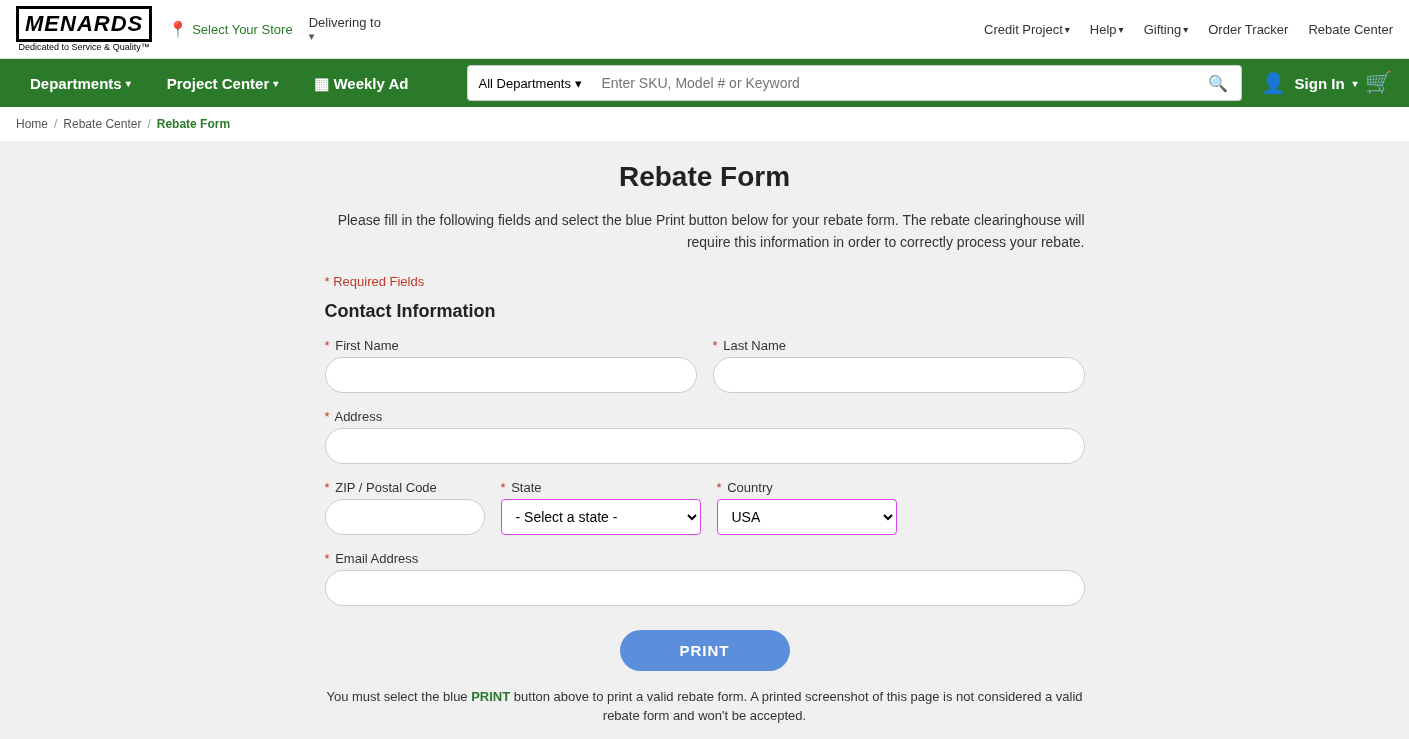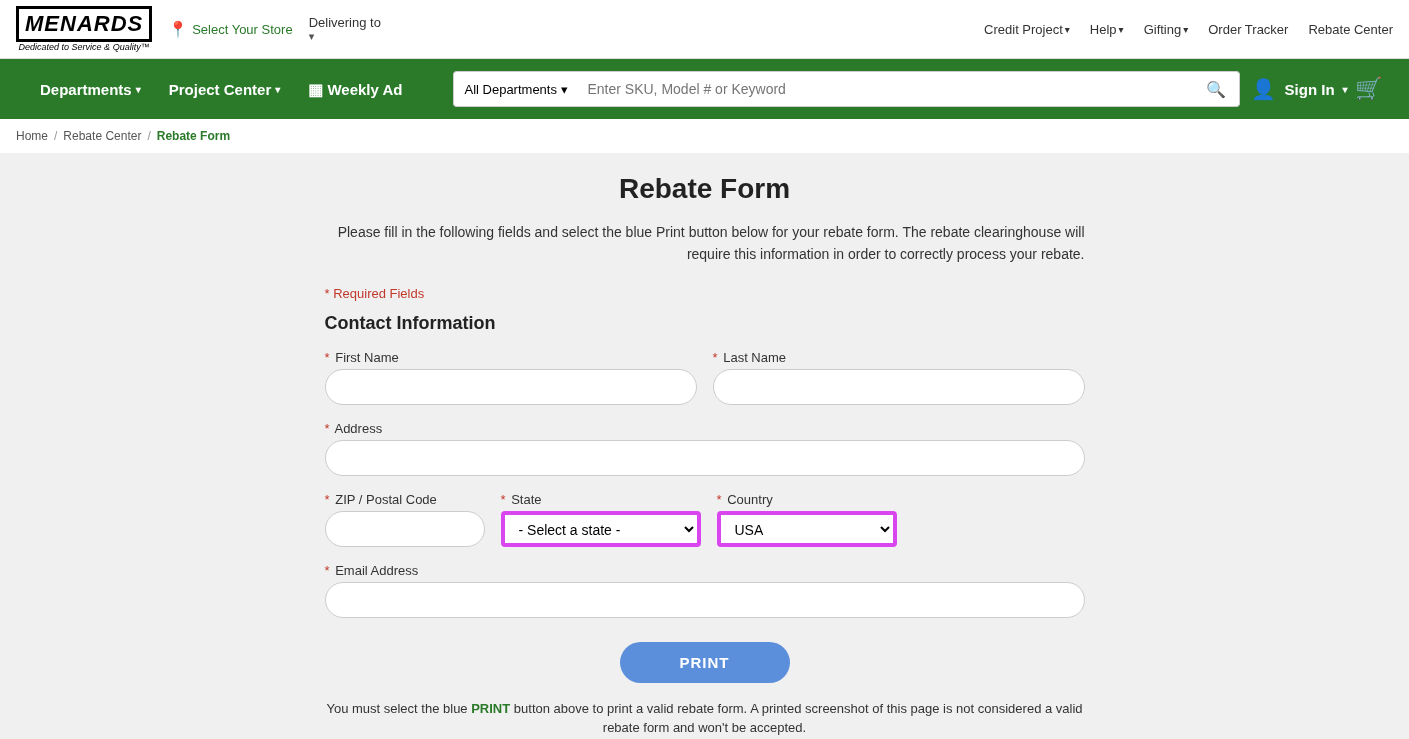--- a/index.html
+++ b/index.html
@@ -19,38 +19,38 @@
     .logo-container { display: flex; flex-direction: column; align-items: center; }
     .logo-box {
       border: 3px solid #000;
       padding: 2px 6px;
       font-weight: 900;
       font-size: 22px;
       letter-spacing: 1px;
       color: #000;
       font-style: italic;
     }
-    .logo-tagline { font-size: 9px; color: #000; font-style: italic; }
+    .logo-tagline { font-size: 9px; color: #000; }
     .store-selector { display: flex; align-items: center; gap: 4px; color: #2a7a2a; font-size: 13px; cursor: pointer; }
     .store-selector .pin-icon { color: #2a7a2a; font-size: 16px; }
     .delivering { display: flex; flex-direction: column; font-size: 13px; color: #333; cursor: pointer; }
     .delivering span:last-child { color: #555; font-size: 11px; }
 
     .top-bar-right { display: flex; align-items: center; gap: 20px; font-size: 13px; color: #333; }
     .top-bar-right a { text-decoration: none; color: #333; display: flex; align-items: center; gap: 2px; cursor: pointer; }
     .dropdown-arrow { font-size: 10px; }
 
     
     .nav-bar {
       background: #2a7a2a;
       display: flex;
       align-items: center;
-      padding: 0 26px;
-      gap: 0;
-      height: 60px;
+      padding: 0 16px;
+      gap: 8px;
+      height: 48px;
     }
     .nav-item {
       display: flex;
       align-items: center;
       gap: 4px;
       color: #fff;
       font-size: 15px;
       font-weight: bold;
       padding: 0 14px;
       height: 100%;
@@ -187,21 +187,21 @@
       border: 1px solid #ccc;
       border-radius: 20px;
       padding: 8px 14px;
       font-size: 14px;
       outline: none;
       background: #fff;
       height: 36px;
     }
 
     .form-select {
-      border: 4px solid #d946ef;
+      border: 1px solid #d946ef;
       border-radius: 4px;
       padding: 6px 10px;
       font-size: 14px;
       outline: none;
       background: #fff;
       height: 36px;
       cursor: pointer;
       width: 100%;
     }
 

